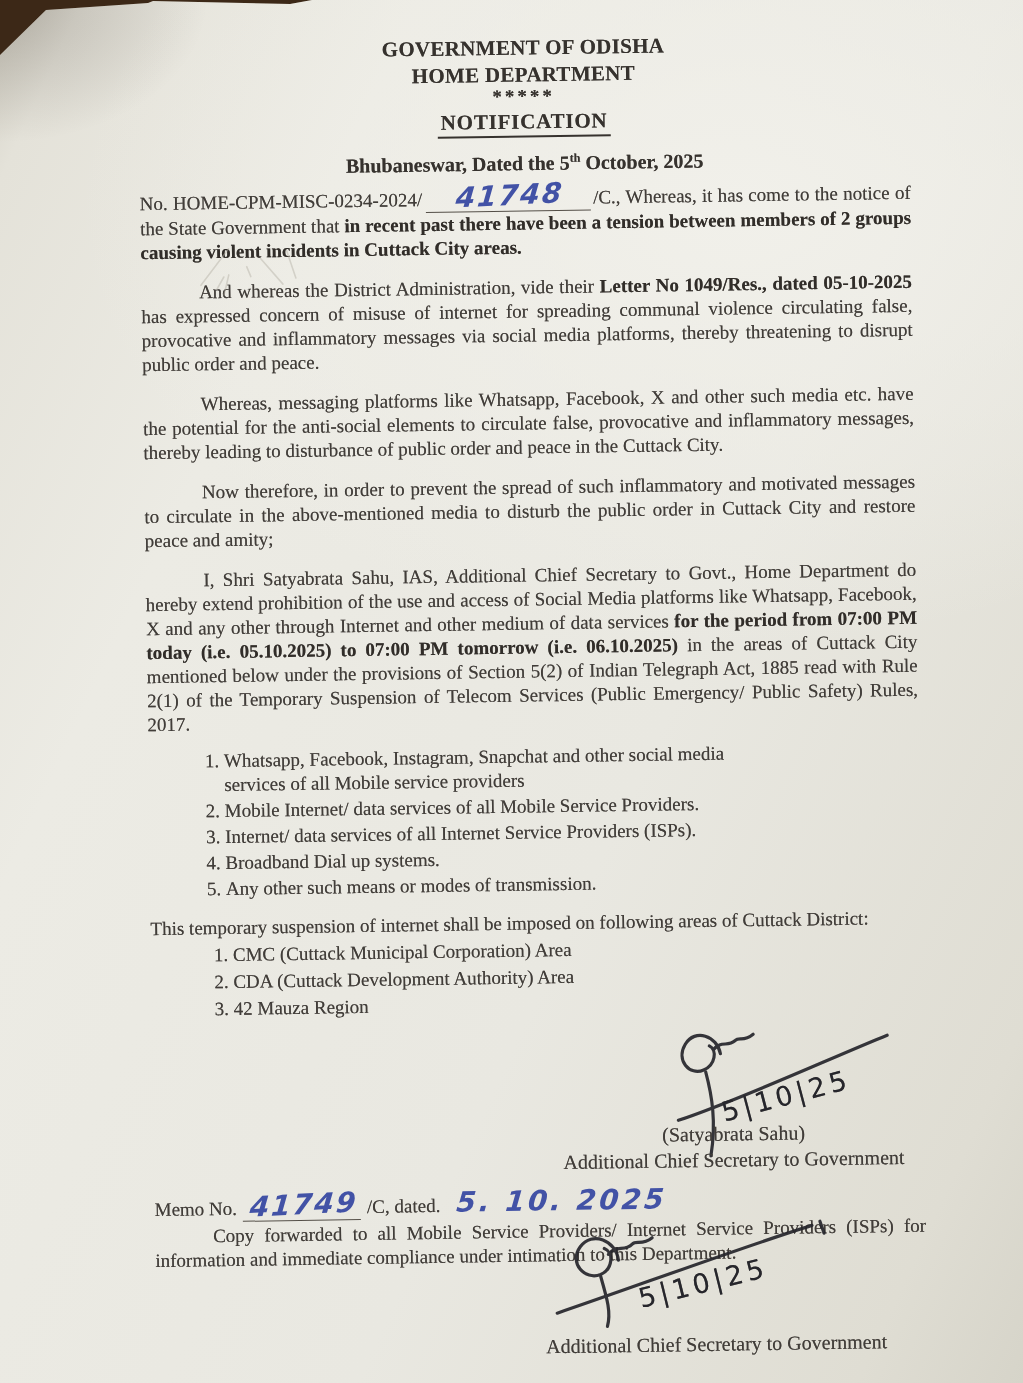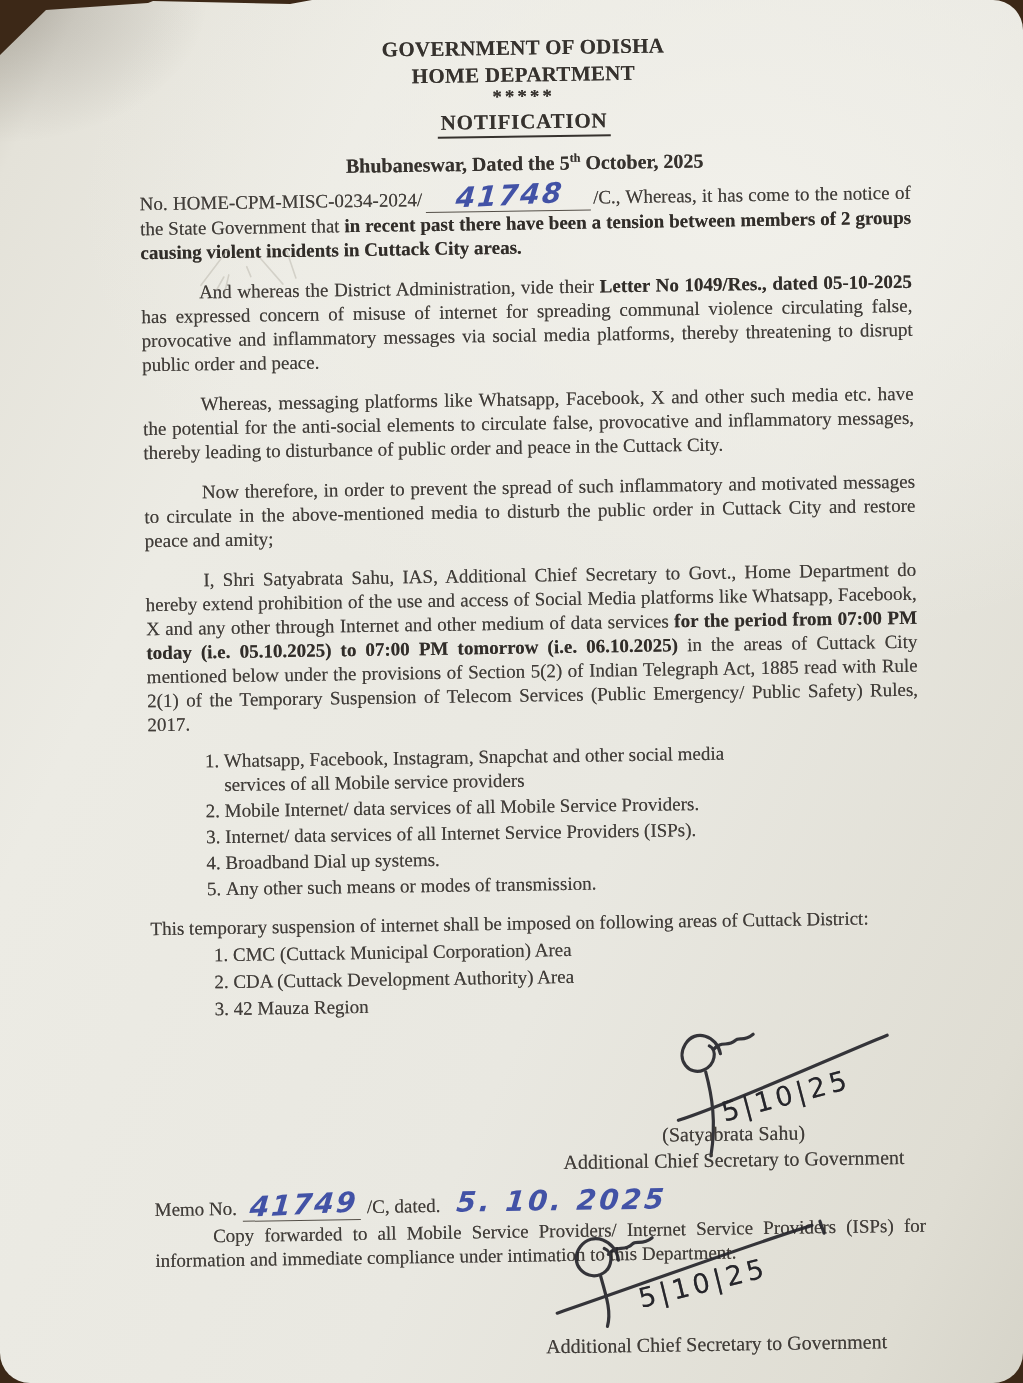--- a/index.html
+++ b/index.html
@@ -8,21 +8,20 @@
     background:#3c2817;
     font-family:"Liberation Serif", serif;
   }
   .paper{
     position:absolute;inset:0;
     clip-path:polygon(0 1383px,0 55px,46px 10px,148px 3px,153px 1px,290px 4px,312px 0,1023px 0,1023px 1383px);
     background:
       radial-gradient(320px 220px at 0% 0%, rgba(35,25,15,.22), transparent 65%),
       radial-gradient(1200px 800px at 72% 15%, #f1f0ea 0%, rgba(241,240,234,0) 55%),
       linear-gradient(115deg,#d3d0c5 0%,#e4e2d9 5%,#ecebe4 25%,#e9e8e1 60%,#dfddd3 90%,#d6d4c9 100%);
-    border-radius: 30px;
   }
   .content{
     position:absolute;left:0;top:0;width:1023px;height:1383px;box-sizing:border-box;
     padding:34px 106px 0 146px;
     transform:rotate(-0.85deg);transform-origin:55% 45%;
     color:#413d39;font-size:19px;line-height:24px;
     text-shadow:0 0 .6px rgba(65,61,57,.7);
   }
   .doc-head{text-align:center;font-weight:bold;color:#36322e;}
   .h-org,.h-dept{font-size:21px;line-height:27px;letter-spacing:.3px;}

